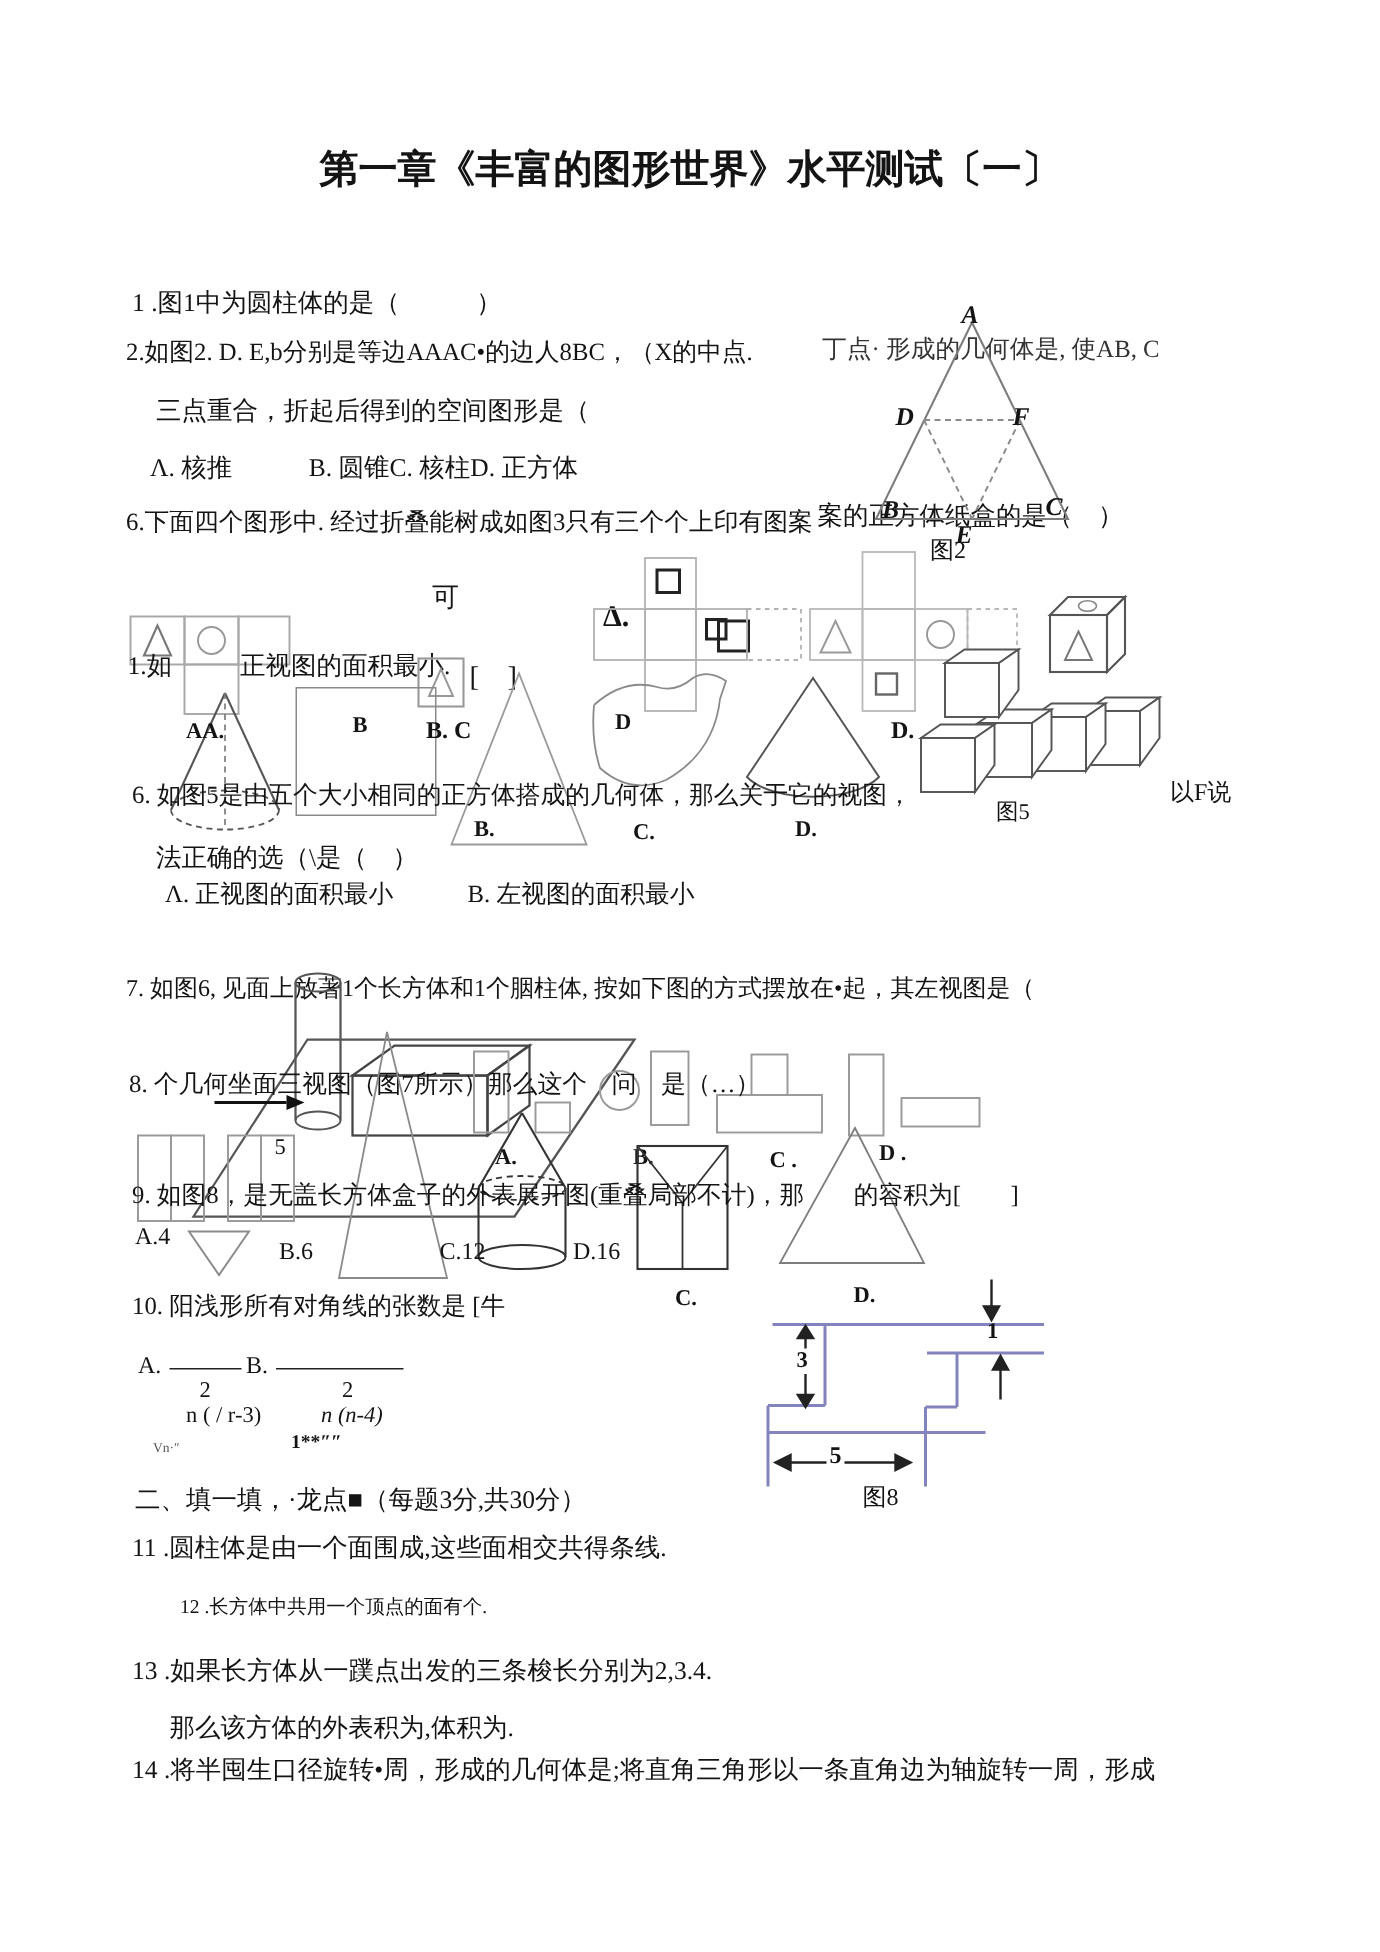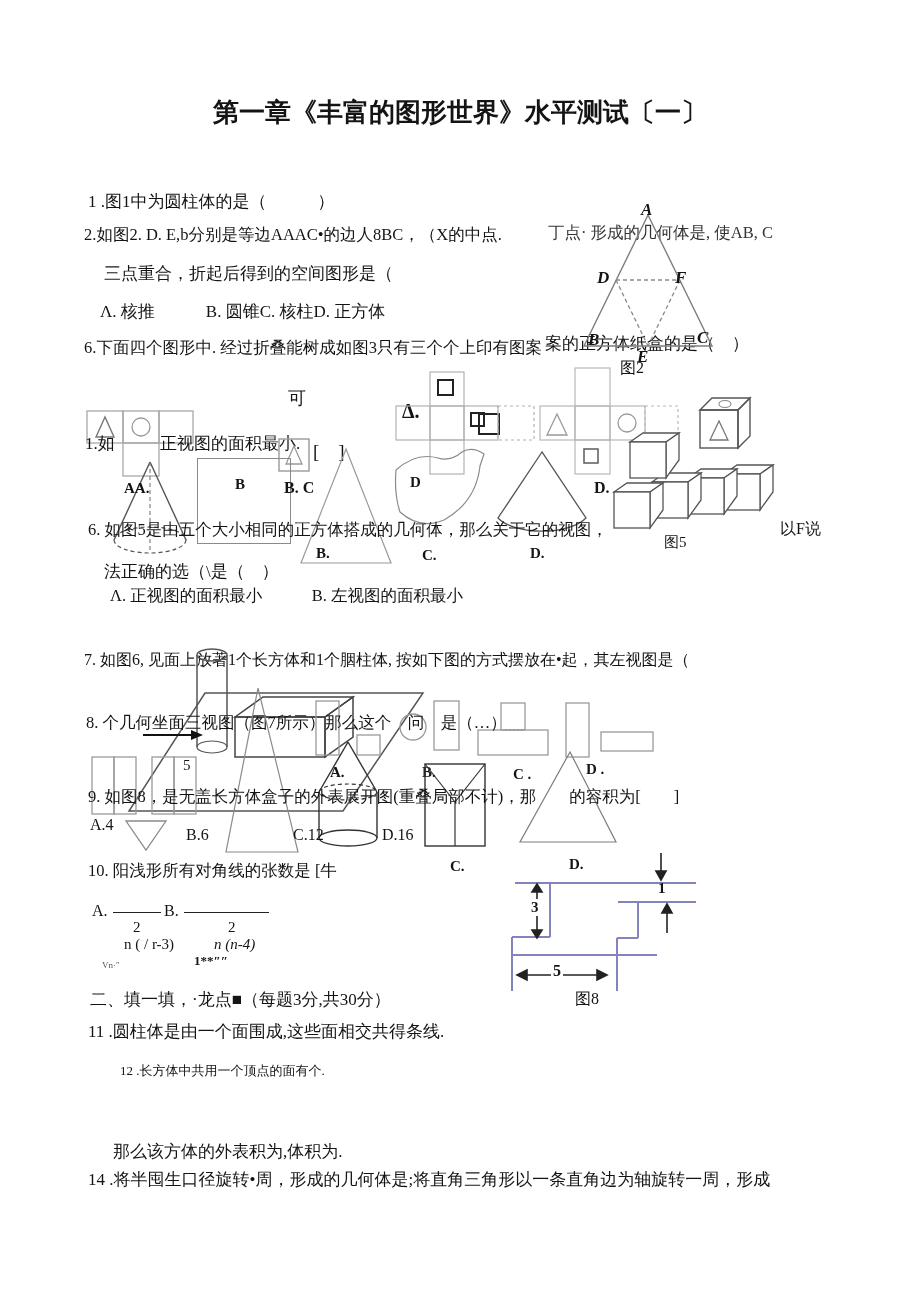--- a/index.html
+++ b/index.html
@@ -281,16 +281,17 @@
   </svg>
   <div class="t b wbg" style="left:529px;top:899px;font-size:15px;">3</div>
   <div class="t b" style="left:658px;top:880px;font-size:15px;">1</div>
   <div class="t b wbg" style="left:551px;top:962px;font-size:16px;">5</div>
   <div class="t" style="left:575px;top:990px;font-size:16px;">图8</div>
 
   <div class="t" style="left:90px;top:990px;font-size:17px;">二、填一填，·龙点■（每题3分,共30分）</div>
 
   <div class="t" style="left:88px;top:1022px;font-size:17px;">11 .圆柱体是由一个面围成,这些面相交共得条线.</div>
   <div class="t" style="left:88px;top:1064px;font-size:13px;margin-left:32px;">12 .长方体中共用一个顶点的面有个.</div>
+  <div class="t" style="left:88px;top:1104px;font-size:17px;">13 .如果长方体从一蹼点出发的三条梭长分别为2,3.4.</div>
   <div class="t" style="left:113px;top:1142px;font-size:17px;">那么该方体的外表积为,体积为.</div>
   <div class="t" style="left:88px;top:1170px;font-size:17px;">14 .将半囤生口径旋转•周，形成的几何体是;将直角三角形以一条直角边为轴旋转一周，形成</div>
 
 </div>
 
 </body></html>

